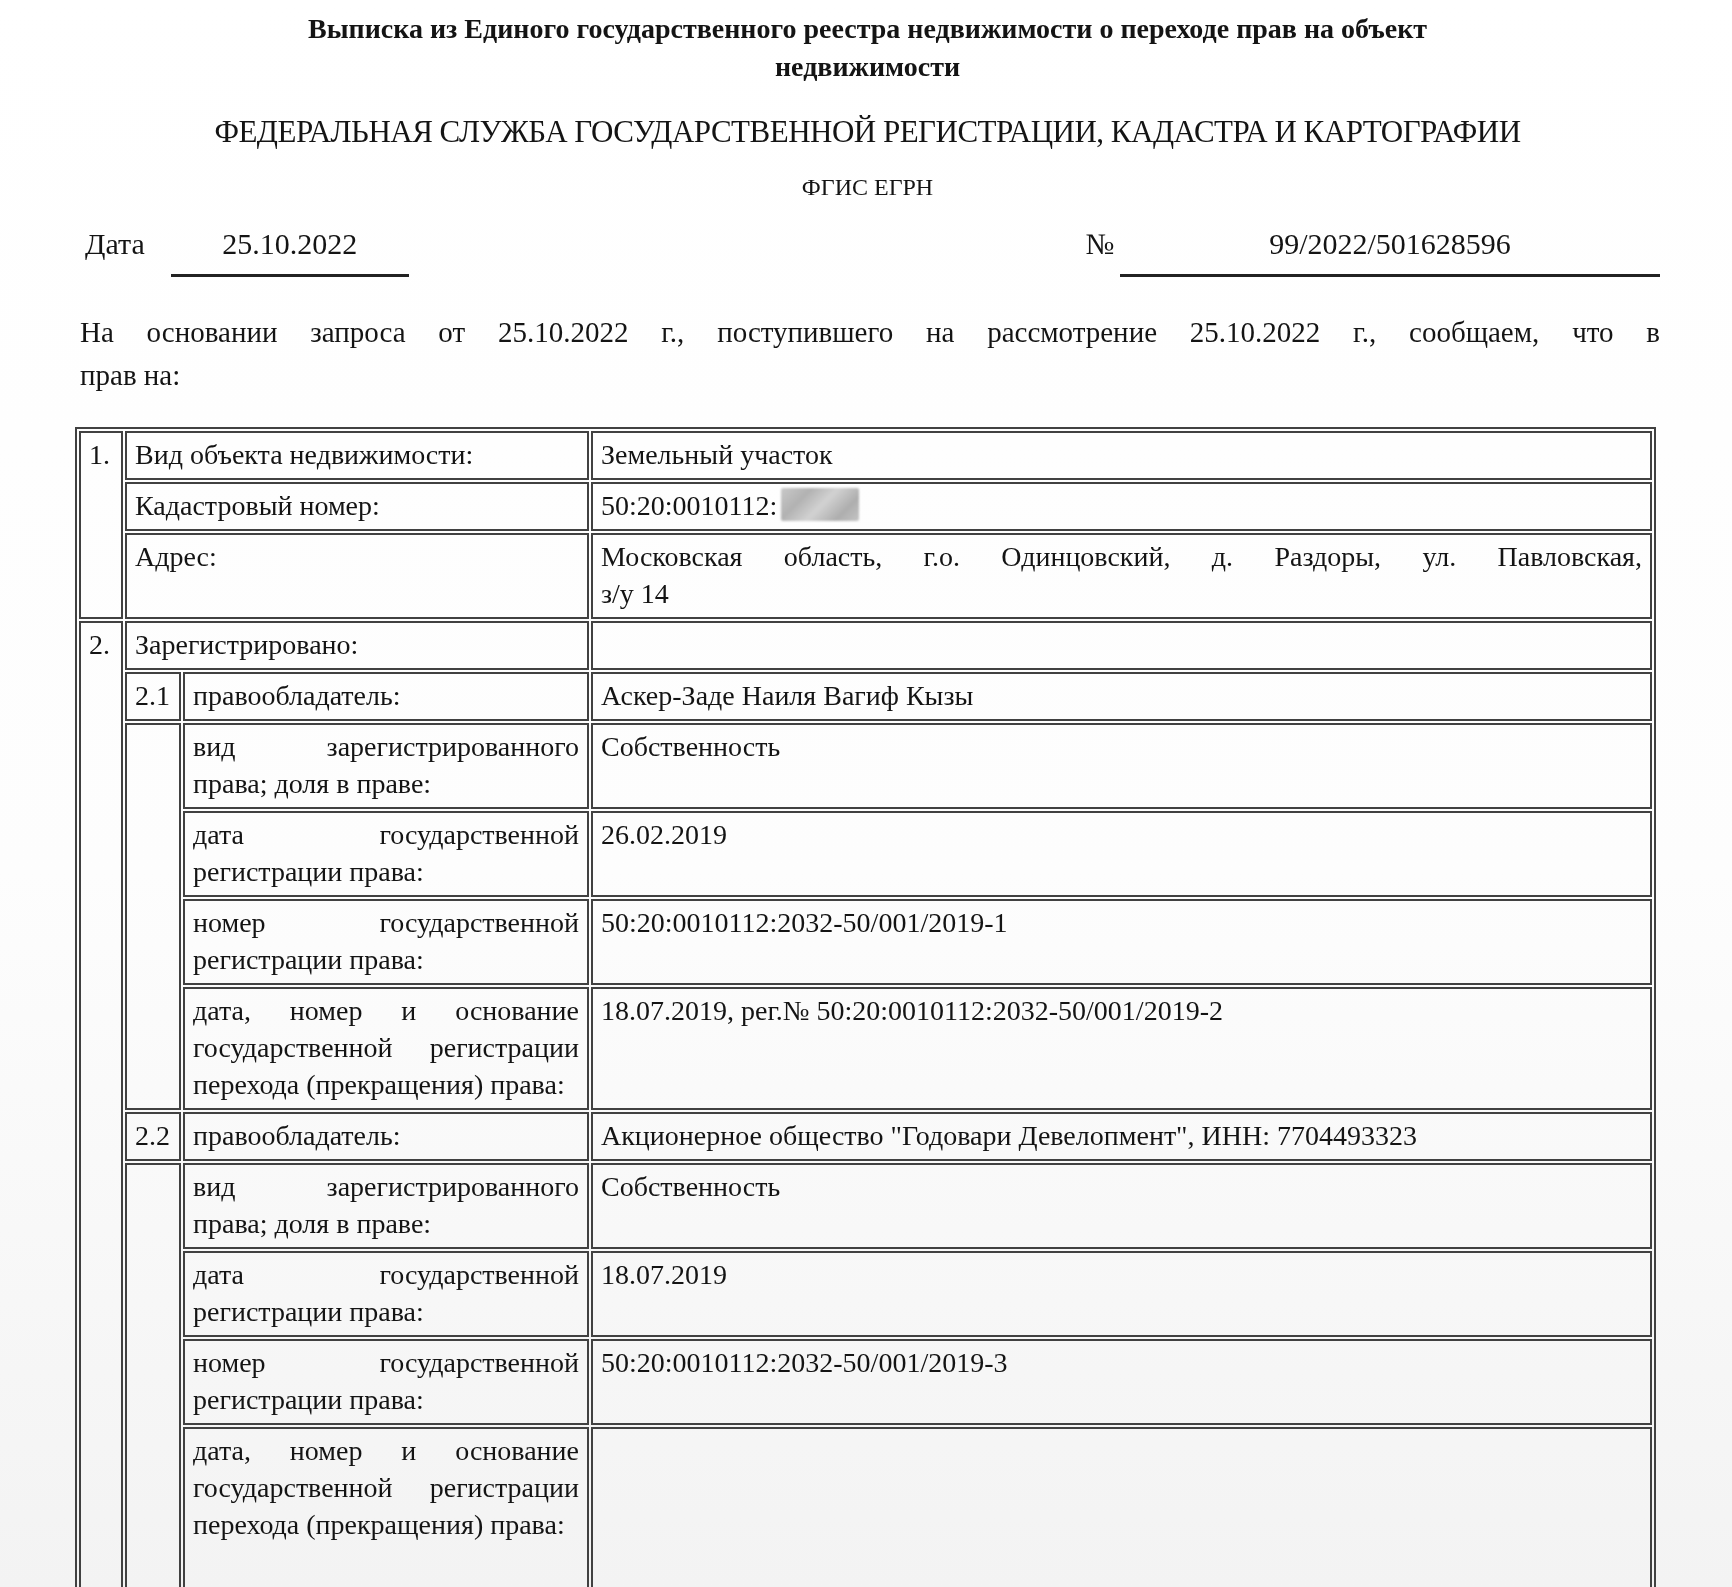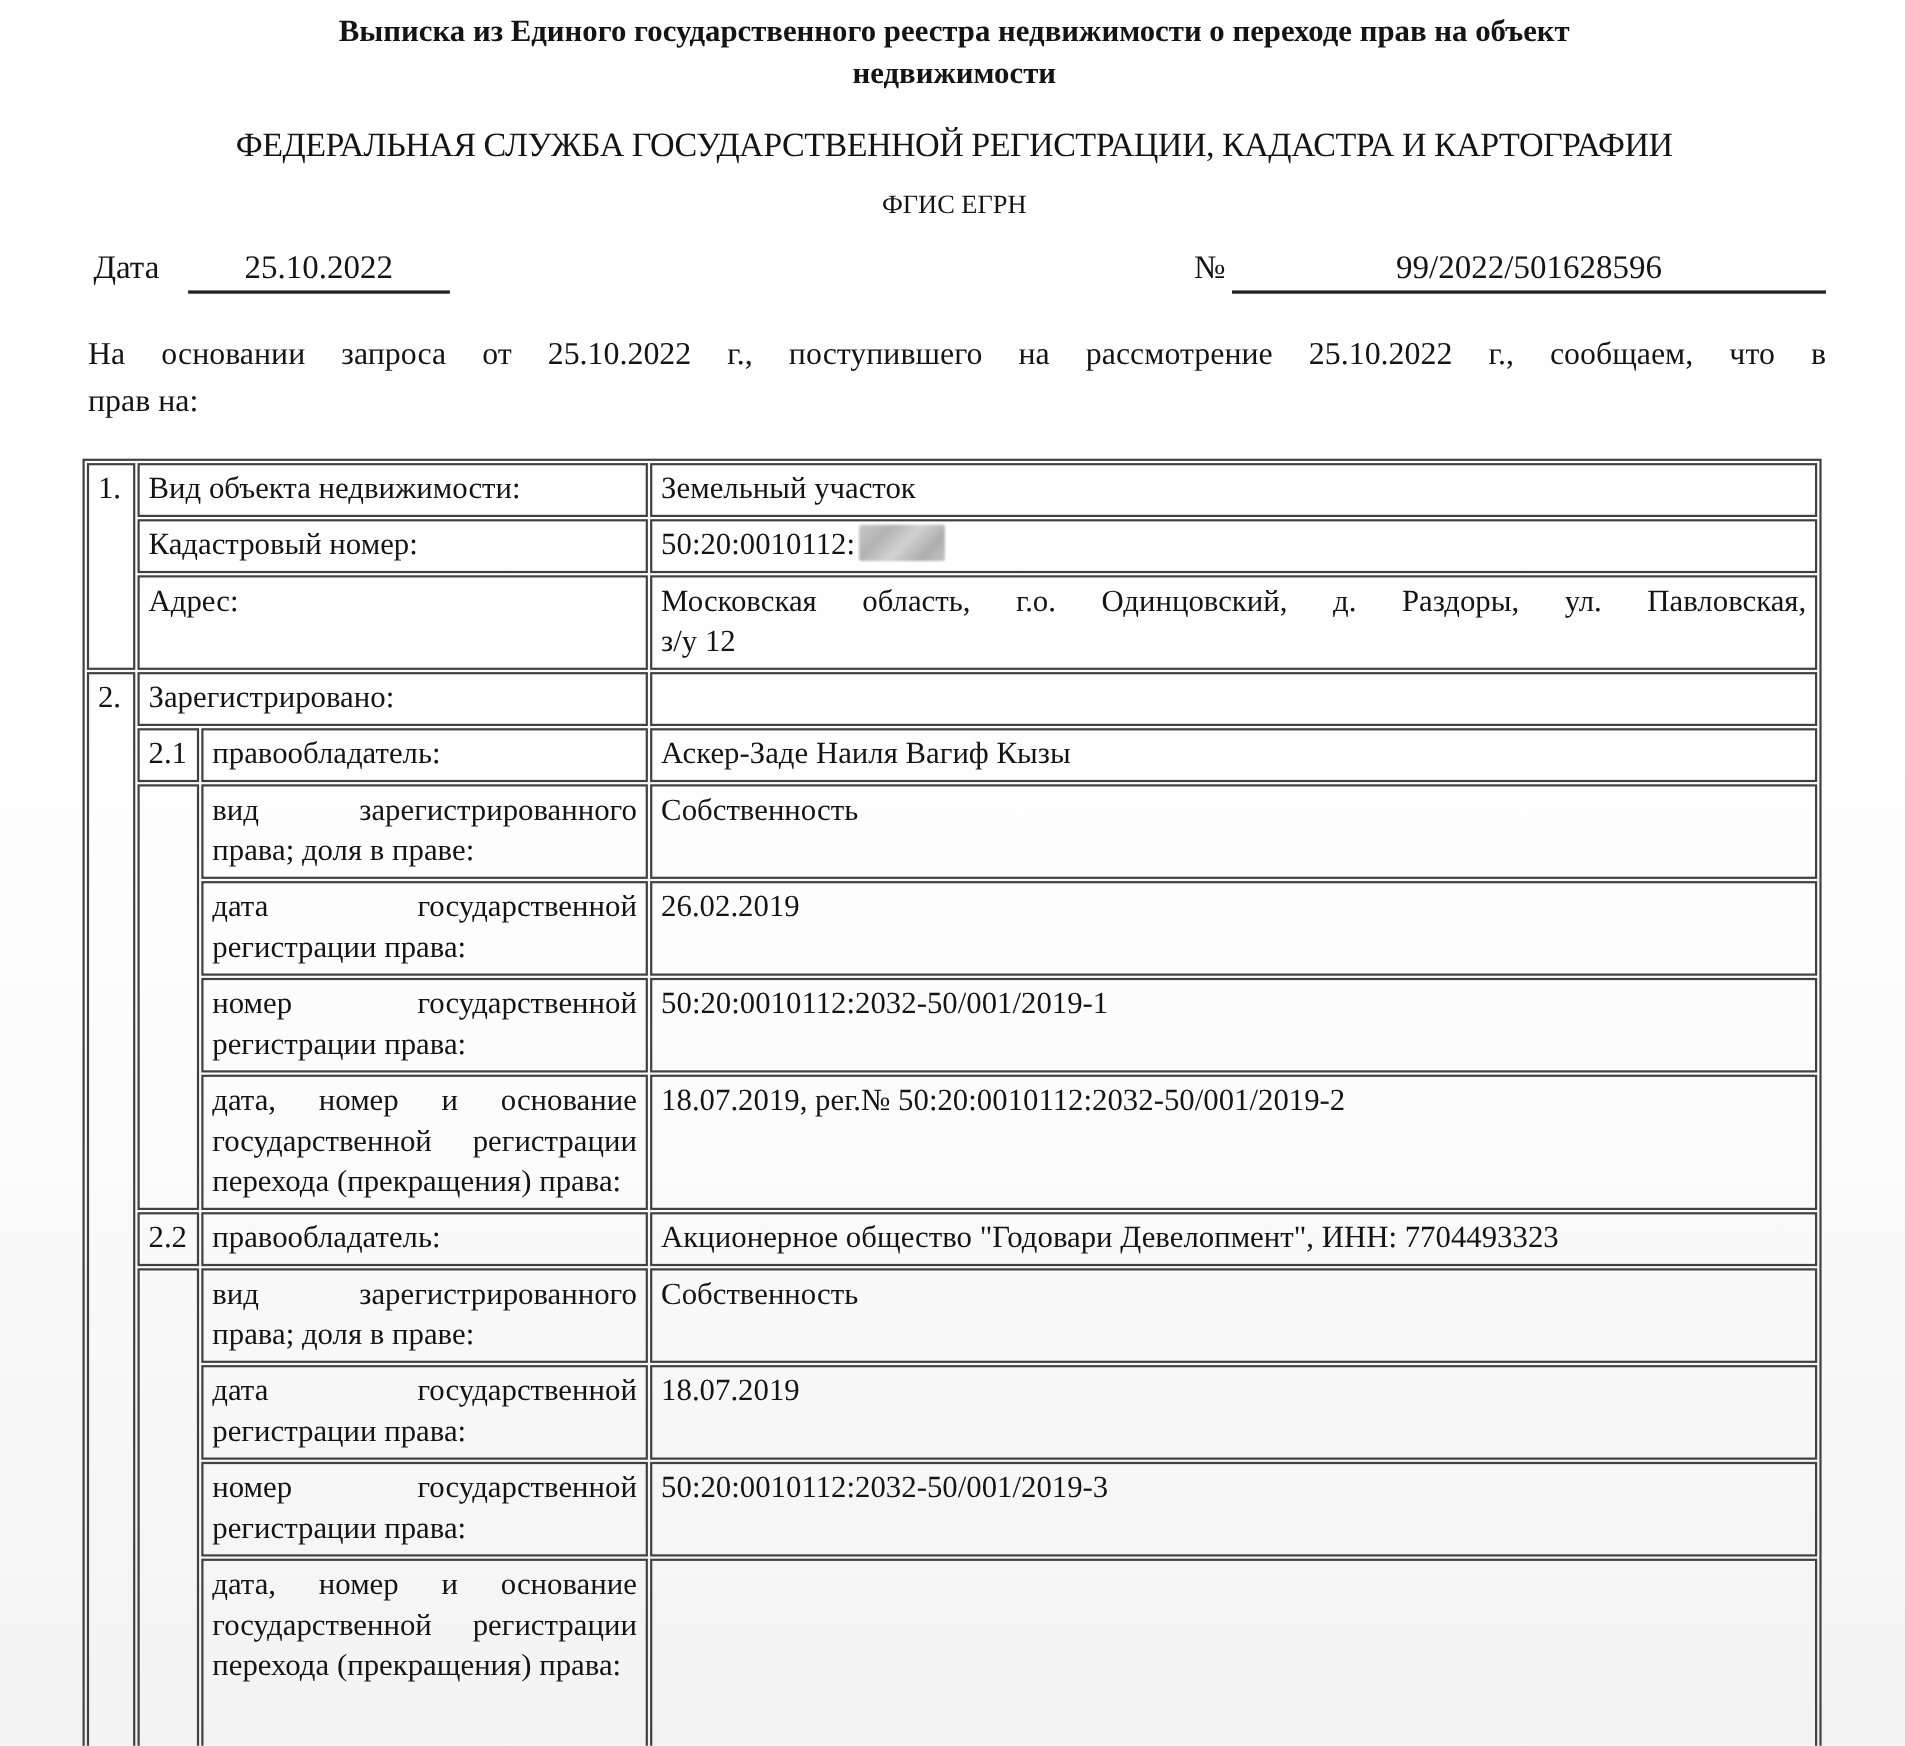--- a/index.html
+++ b/index.html
@@ -15,21 +15,21 @@
   .hdr { text-align: center; margin: 0 72px 0 75px; }
   .title { font-weight: bold; font-size: 28px; line-height: 38px; padding-top: 10px; }
   .agency { margin-top: 28px; font-size: 31px; letter-spacing: -0.5px; white-space: nowrap; }
   .system { margin-top: 24px; font-size: 24px; }
 
   
   .meta { display: flex; justify-content: space-between; align-items: flex-end;
           margin: 26px 72px 0 85px; font-size: 30px; }
   .mlabel { display: inline-block; }
   .uline { display: inline-block; border-bottom: 3px solid #222; text-align: center;
-           padding-bottom: 3px; }
+           padding-bottom: 13px; }
   .uline-date { width: 238px; margin-left: 26px; }
   .uline-num  { width: 540px; margin-left: 6px; text-align: center; }
 
   
   .intro { margin: 34px 72px 0 80px; font-size: 29px; line-height: 43px; }
   .jl { text-align: justify; text-align-last: justify; }
   .ll { text-align: left; }
 
   
   table.doc {
@@ -100,21 +100,21 @@
       <td class="val">Земельный участок</td>
     </tr>
     <tr>
       <td class="lbl" colspan="2">Кадастровый номер:</td>
       <td class="val"><span>50:20:0010112:</span><span class="redact"></span></td>
     </tr>
     <tr>
       <td class="lbl" colspan="2">Адрес:</td>
       <td class="val">
             <div class="jl">Московская область, г.о. Одинцовский, д. Раздоры, ул. Павловская,</div>
-            <div class="ll">з/у 12</div>
+            <div class="ll">з/у 14</div>
           </td>
     </tr>
 
     <tr>
       <td class="num" rowspan="11">2.</td>
       <td class="lbl" colspan="2">Зарегистрировано:</td>
       <td class="val"></td>
     </tr>
 
     <tr>

